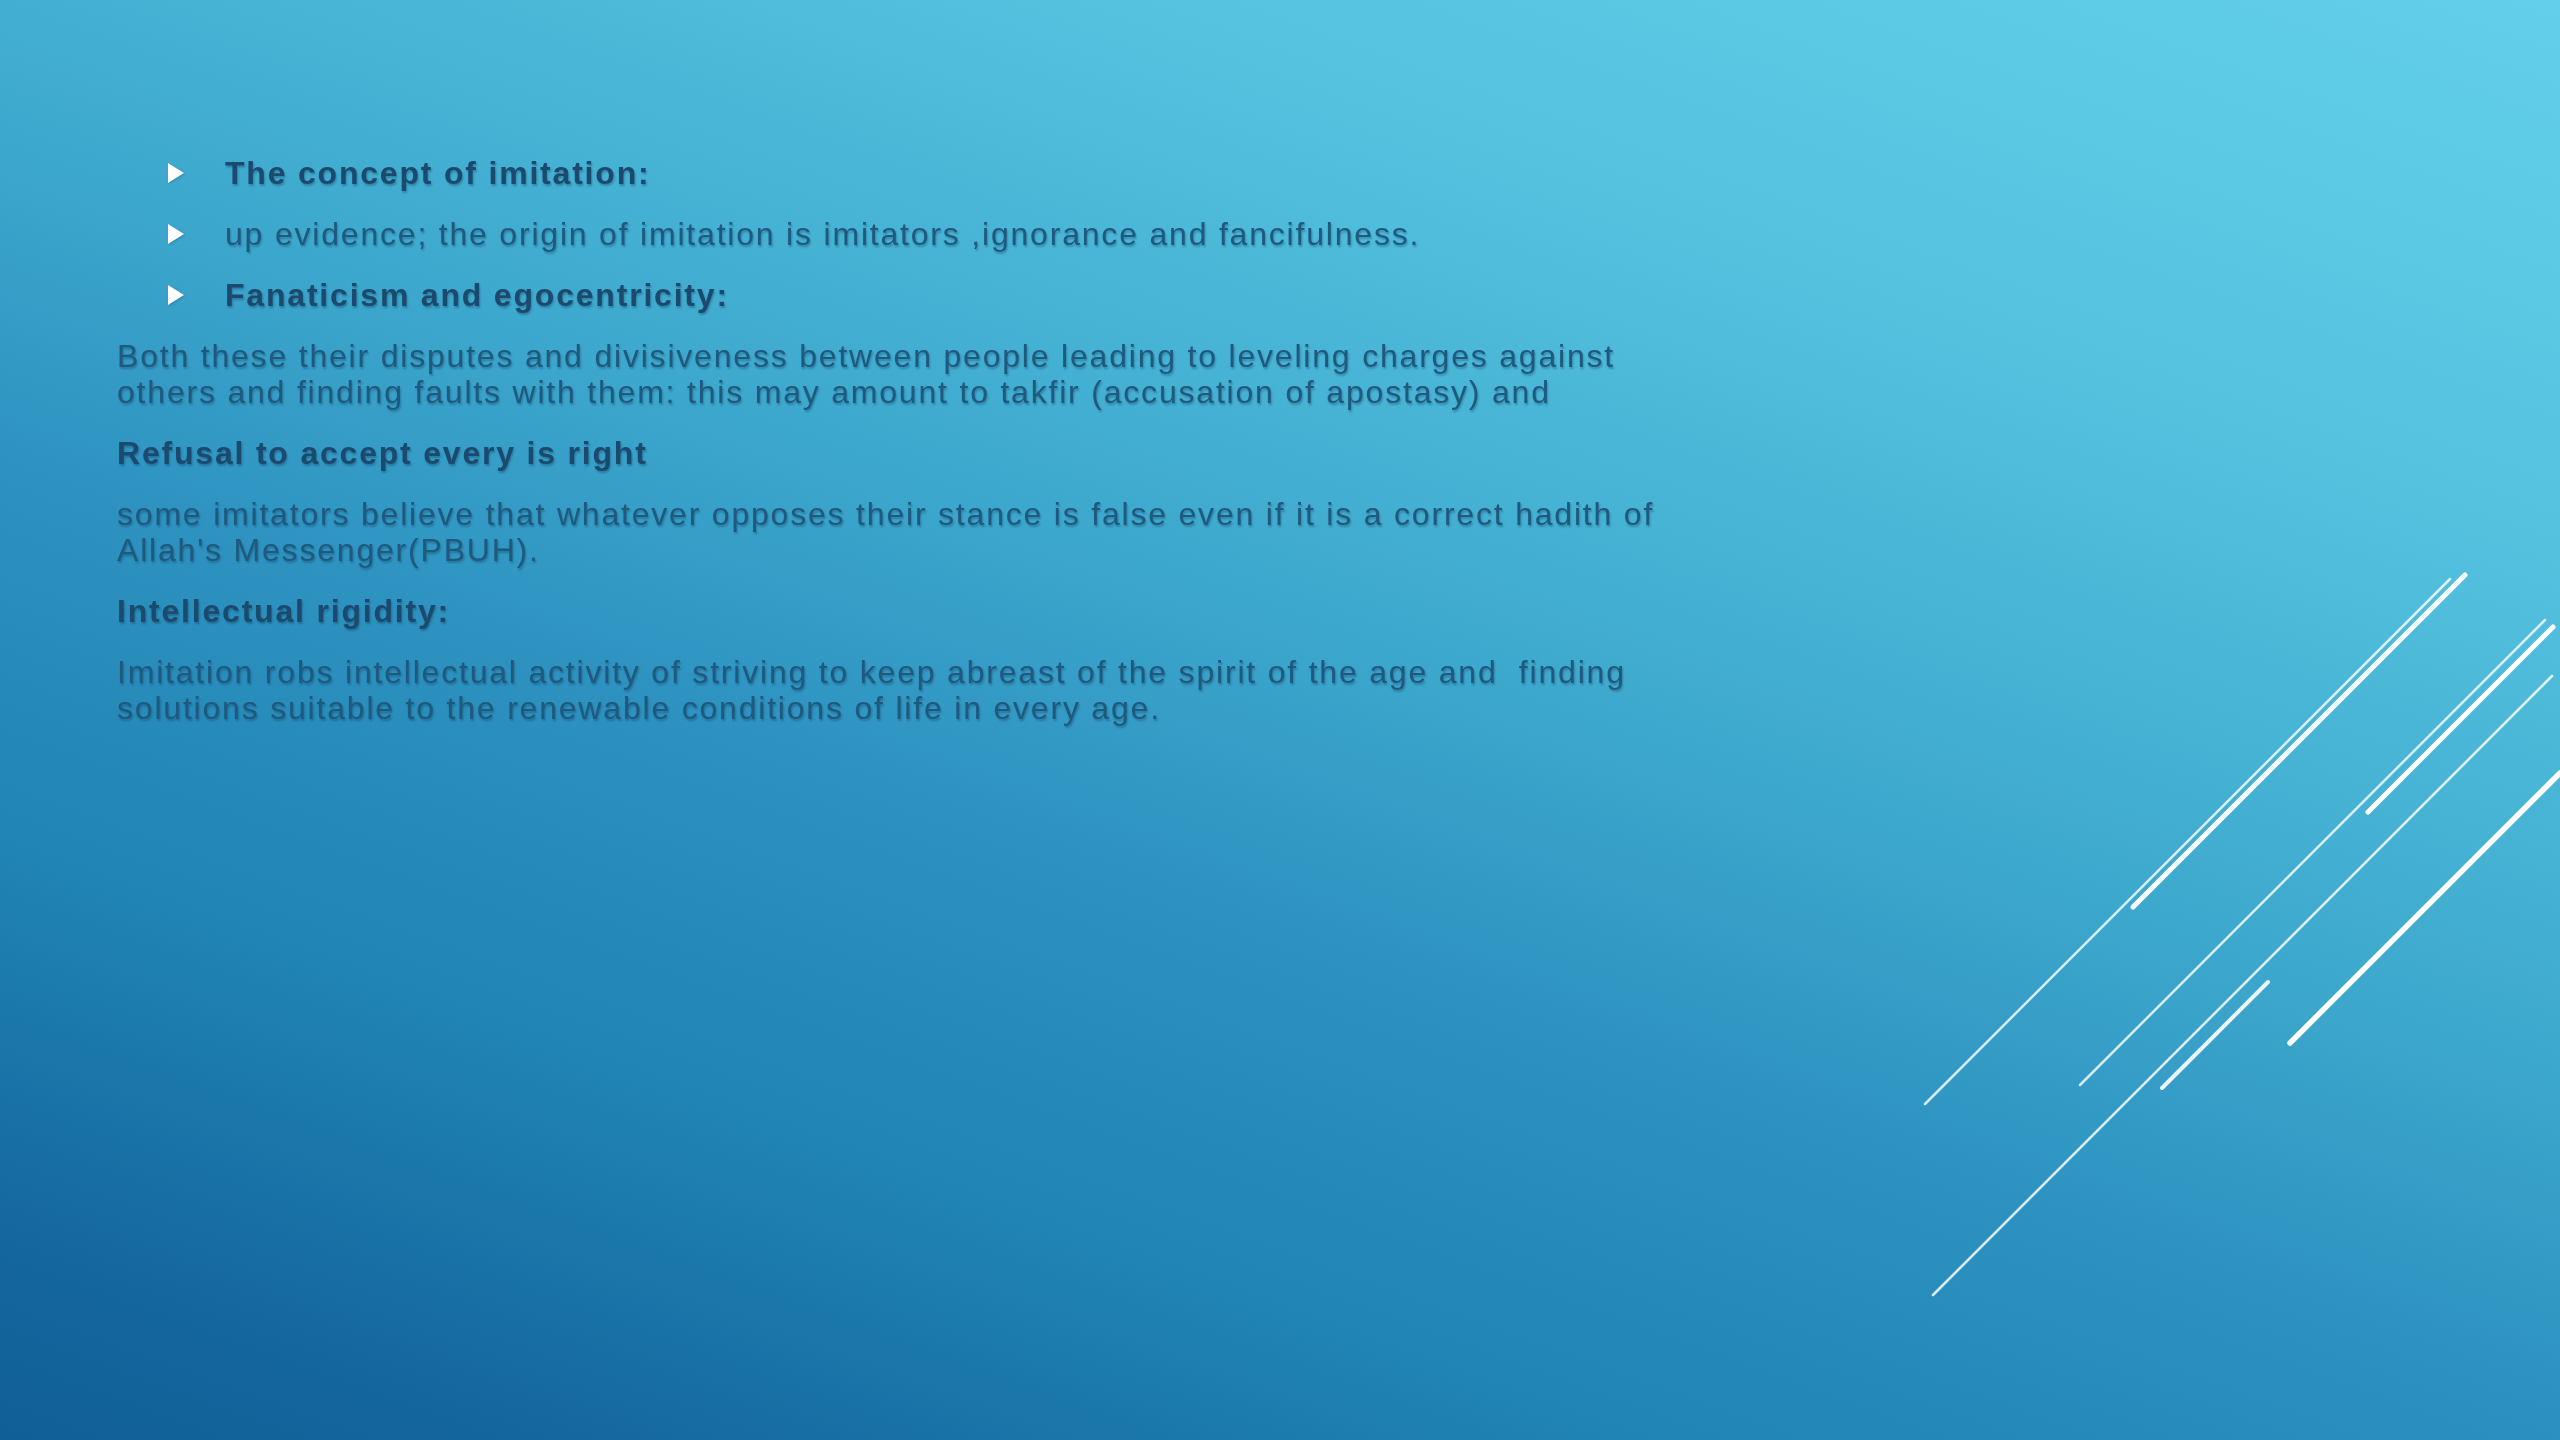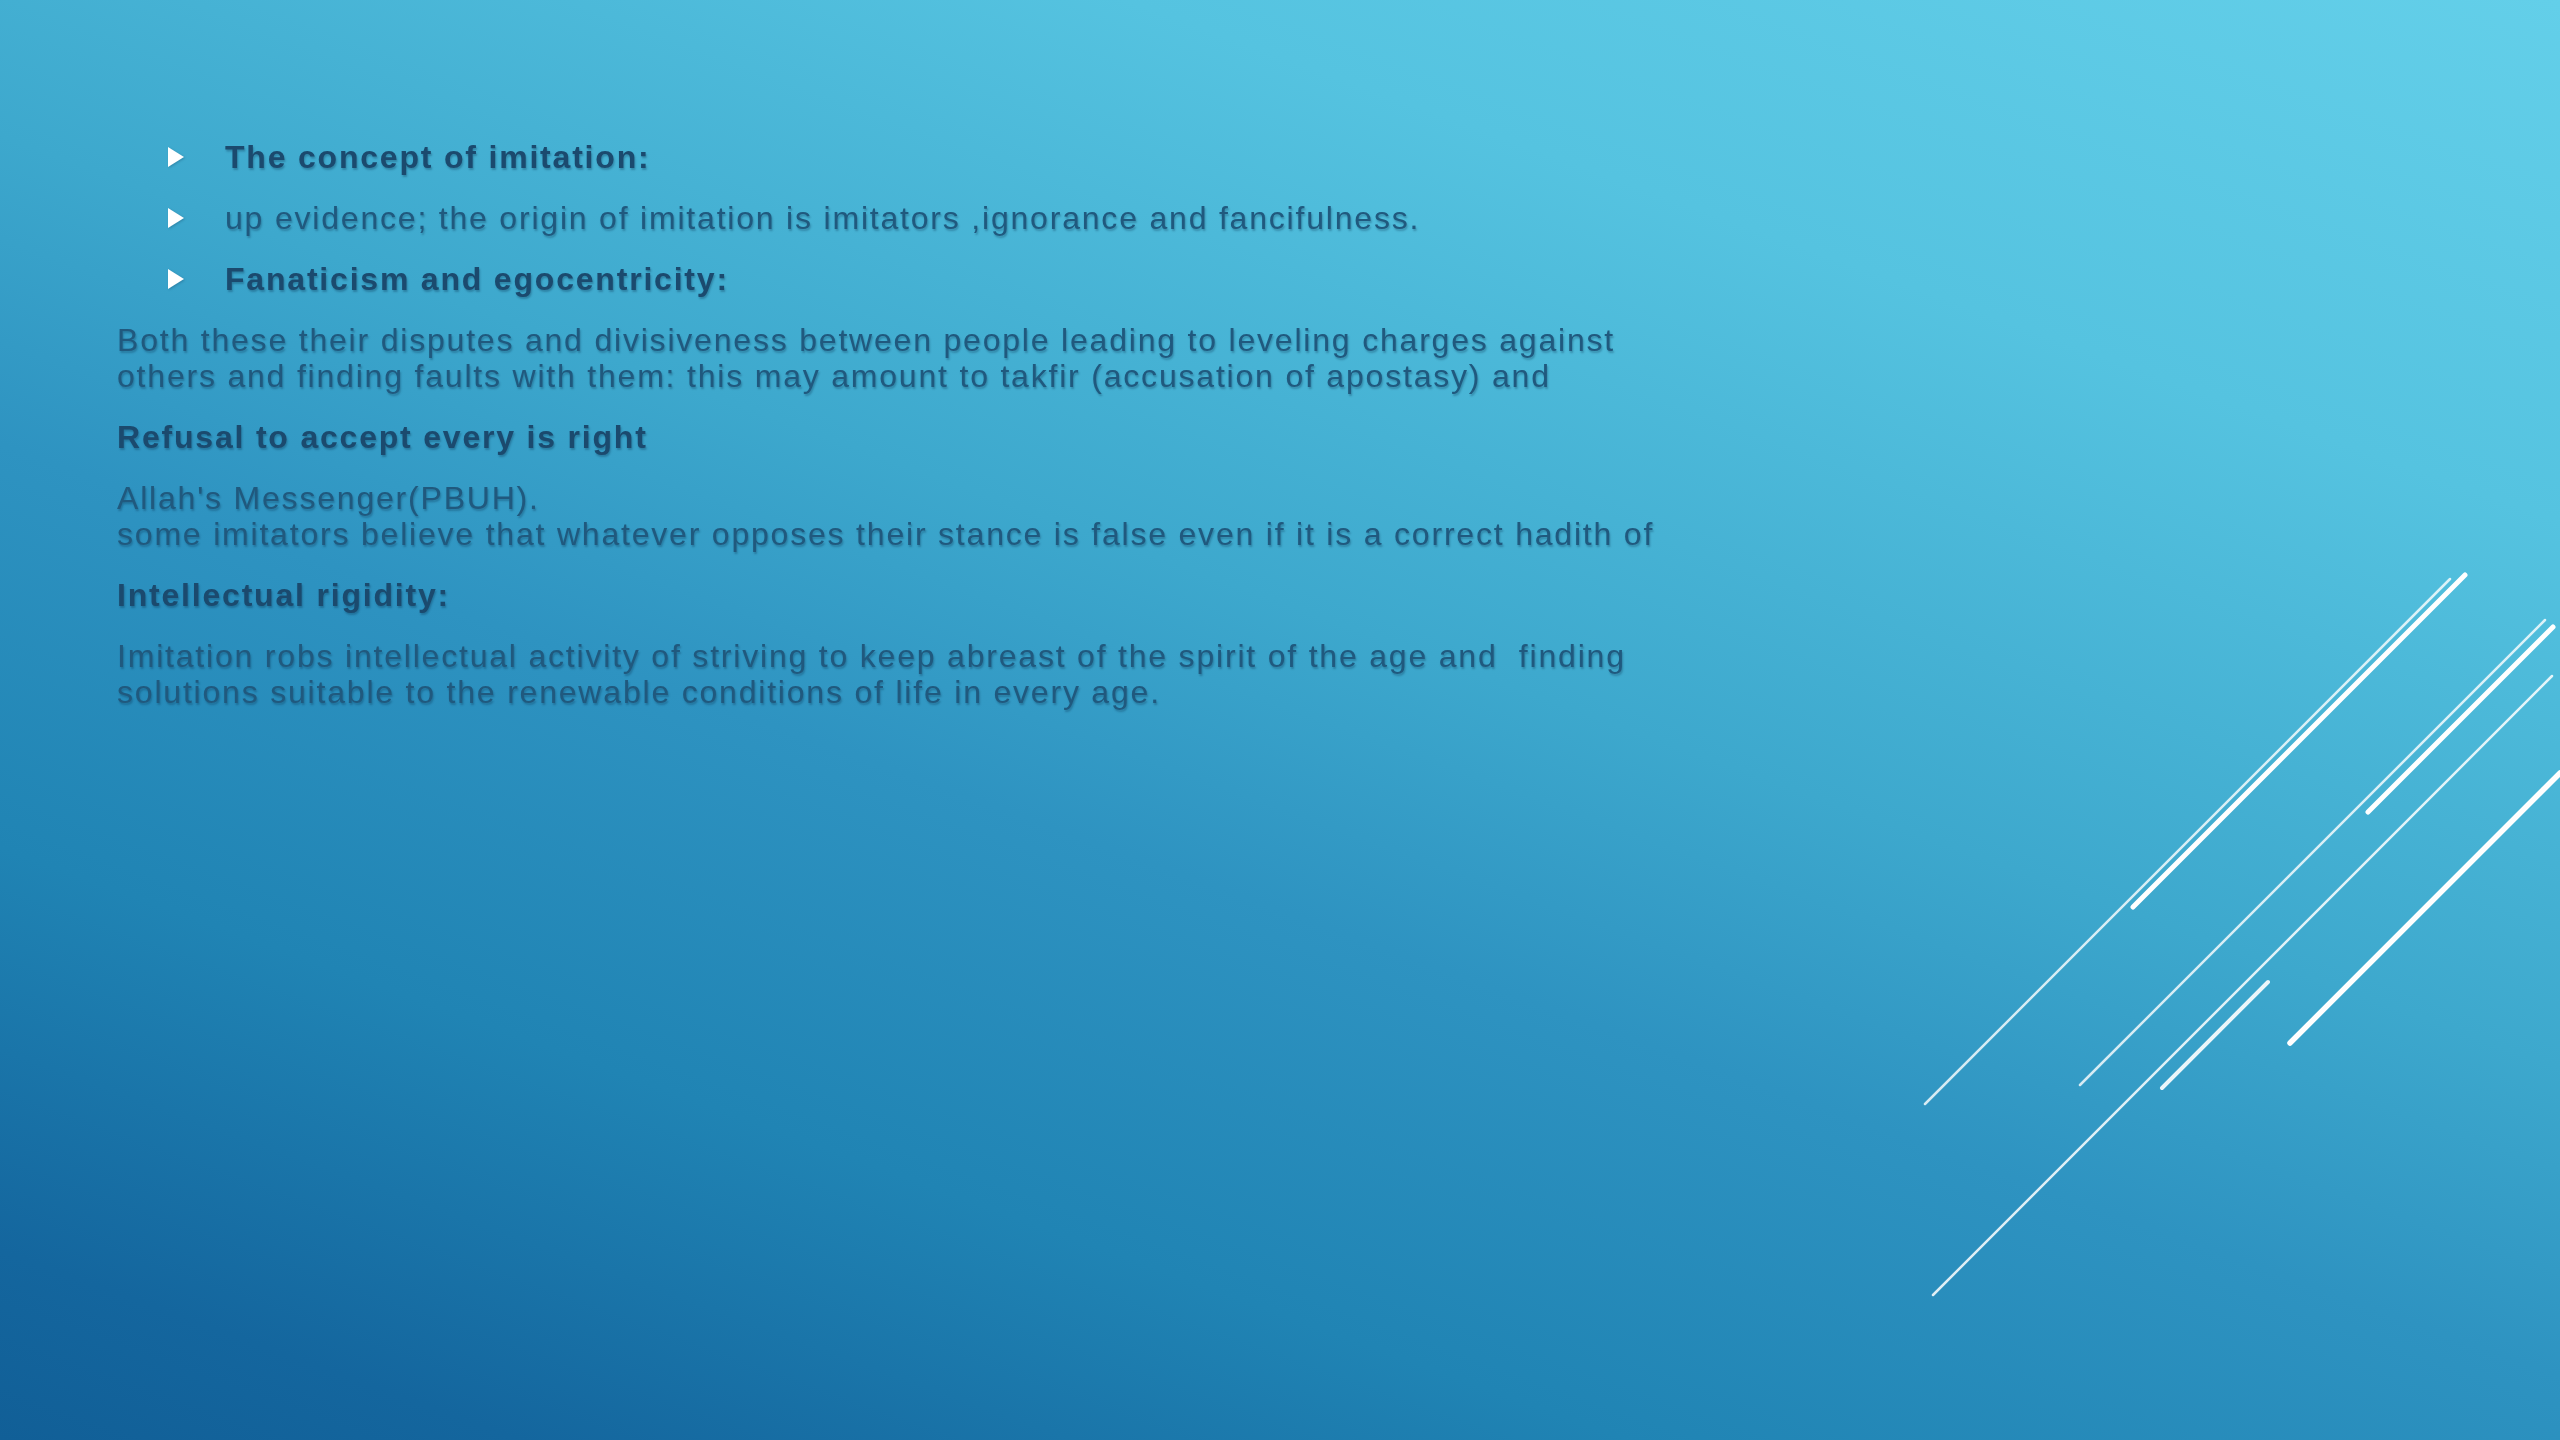--- a/index.html
+++ b/index.html
@@ -40,21 +40,21 @@
     position:absolute;
     top:139px;
     left:117px;
     width:1760px;
     color:var(--body);
     font-size:32px;
     line-height:36px;
     letter-spacing:1.8px;
     text-shadow:1px 2px 2px rgba(8,40,70,0.30);
   }
-  .block{margin:0 0 25px 0;}
+  .block{margin:16px 0 25px 0;}
   .block.bullet{
     display:flex;
     align-items:flex-start;
     margin-left:51px;
   }
   .block.bold .line{
     font-weight:bold;
     color:var(--heading);
   }
   .marker{
@@ -112,22 +112,22 @@
           <div class="line">others and finding faults with them: this may amount to takfir (accusation of apostasy) and</div>
         </div>
       </div>
       <div class="block paragraph bold">
         <div class="txt">
           <div class="line">Refusal to accept every is right</div>
         </div>
       </div>
       <div class="block paragraph">
         <div class="txt">
+          <div class="line">some imitators believe that whatever opposes their stance is false even if it is a correct hadith of</div>
           <div class="line">Allah's Messenger(PBUH).</div>
-          <div class="line">some imitators believe that whatever opposes their stance is false even if it is a correct hadith of</div>
         </div>
       </div>
       <div class="block paragraph bold">
         <div class="txt">
           <div class="line">Intellectual rigidity:</div>
         </div>
       </div>
       <div class="block paragraph">
         <div class="txt">
           <div class="line">Imitation robs intellectual activity of striving to keep abreast of the spirit of the age and  finding</div>

